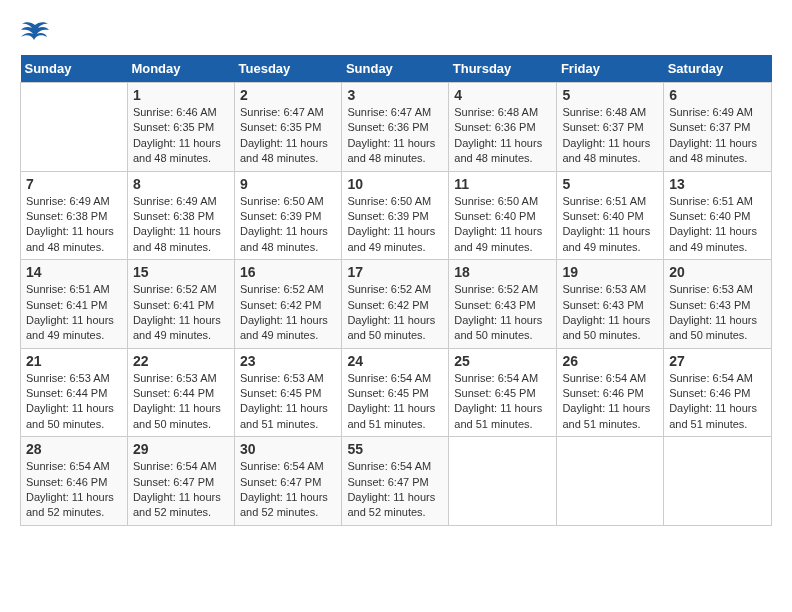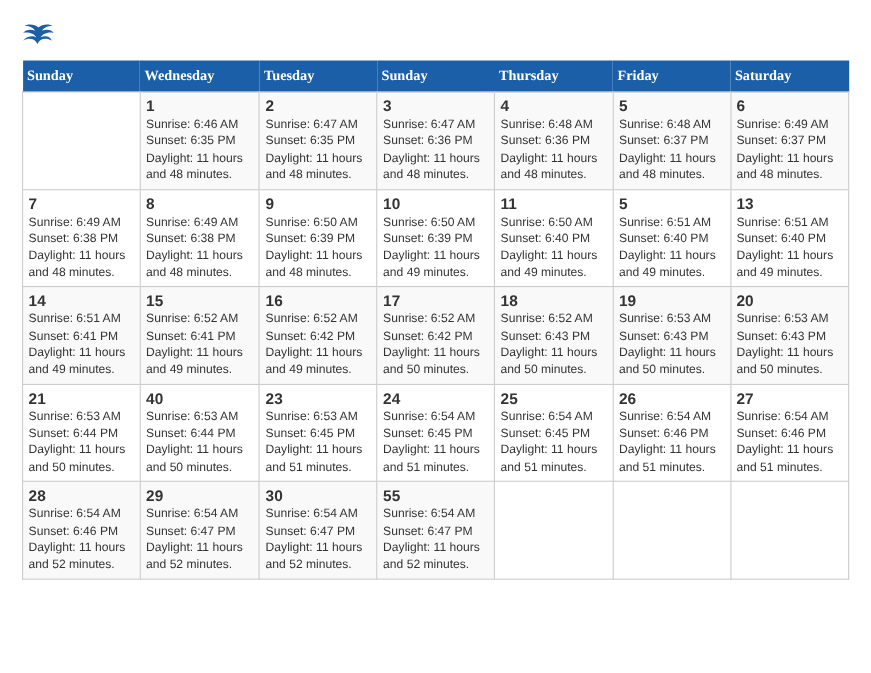--- a/index.html
+++ b/index.html
@@ -52,21 +52,20 @@
       border-collapse: collapse;
       font-size: 11px;
     }
     thead tr th {
       background-color: #1a5fa8;
       color: white;
       padding: 6px 4px;
       text-align: left;
       font-size: 13px;
       font-weight: bold;
-      font-family: Liberation Serif, serif;
     }
     tbody tr td {
       border: 1px solid #ccc;
       padding: 4px 5px;
       vertical-align: top;
       width: 113px;
       min-height: 80px;
     }
     tbody tr td .day-number {
       font-size: 14px;
@@ -105,21 +104,21 @@
   <div class="title-section">
     <div class="month-title"></div>
     <div class="location-title"></div>
   </div>
 </div>
 
 <table>
   <thead>
     <tr id="header-row">
     <th>Sunday</th>
-        <th>Wednesday</th>
+        <th>Monday</th>
         <th>Tuesday</th>
         <th>Sunday</th>
         <th>Thursday</th>
         <th>Friday</th>
         <th>Saturday</th>
       </tr>
   </thead>
   <tbody id="calendar-body">
   <tr>
         <td class="empty"></td>
@@ -207,21 +206,21 @@
           <span class="day-number">20</span>
           <div class="day-info">Sunrise: 6:53 AM<br>Sunset: 6:43 PM<br>Daylight: 11 hours and 50 minutes.</div>
         </td>
       </tr>
       <tr>
         <td>
           <span class="day-number">21</span>
           <div class="day-info">Sunrise: 6:53 AM<br>Sunset: 6:44 PM<br>Daylight: 11 hours and 50 minutes.</div>
         </td>
         <td>
-          <span class="day-number">40</span>
+          <span class="day-number">22</span>
           <div class="day-info">Sunrise: 6:53 AM<br>Sunset: 6:44 PM<br>Daylight: 11 hours and 50 minutes.</div>
         </td>
         <td>
           <span class="day-number">23</span>
           <div class="day-info">Sunrise: 6:53 AM<br>Sunset: 6:45 PM<br>Daylight: 11 hours and 51 minutes.</div>
         </td>
         <td>
           <span class="day-number">24</span>
           <div class="day-info">Sunrise: 6:54 AM<br>Sunset: 6:45 PM<br>Daylight: 11 hours and 51 minutes.</div>
         </td>

